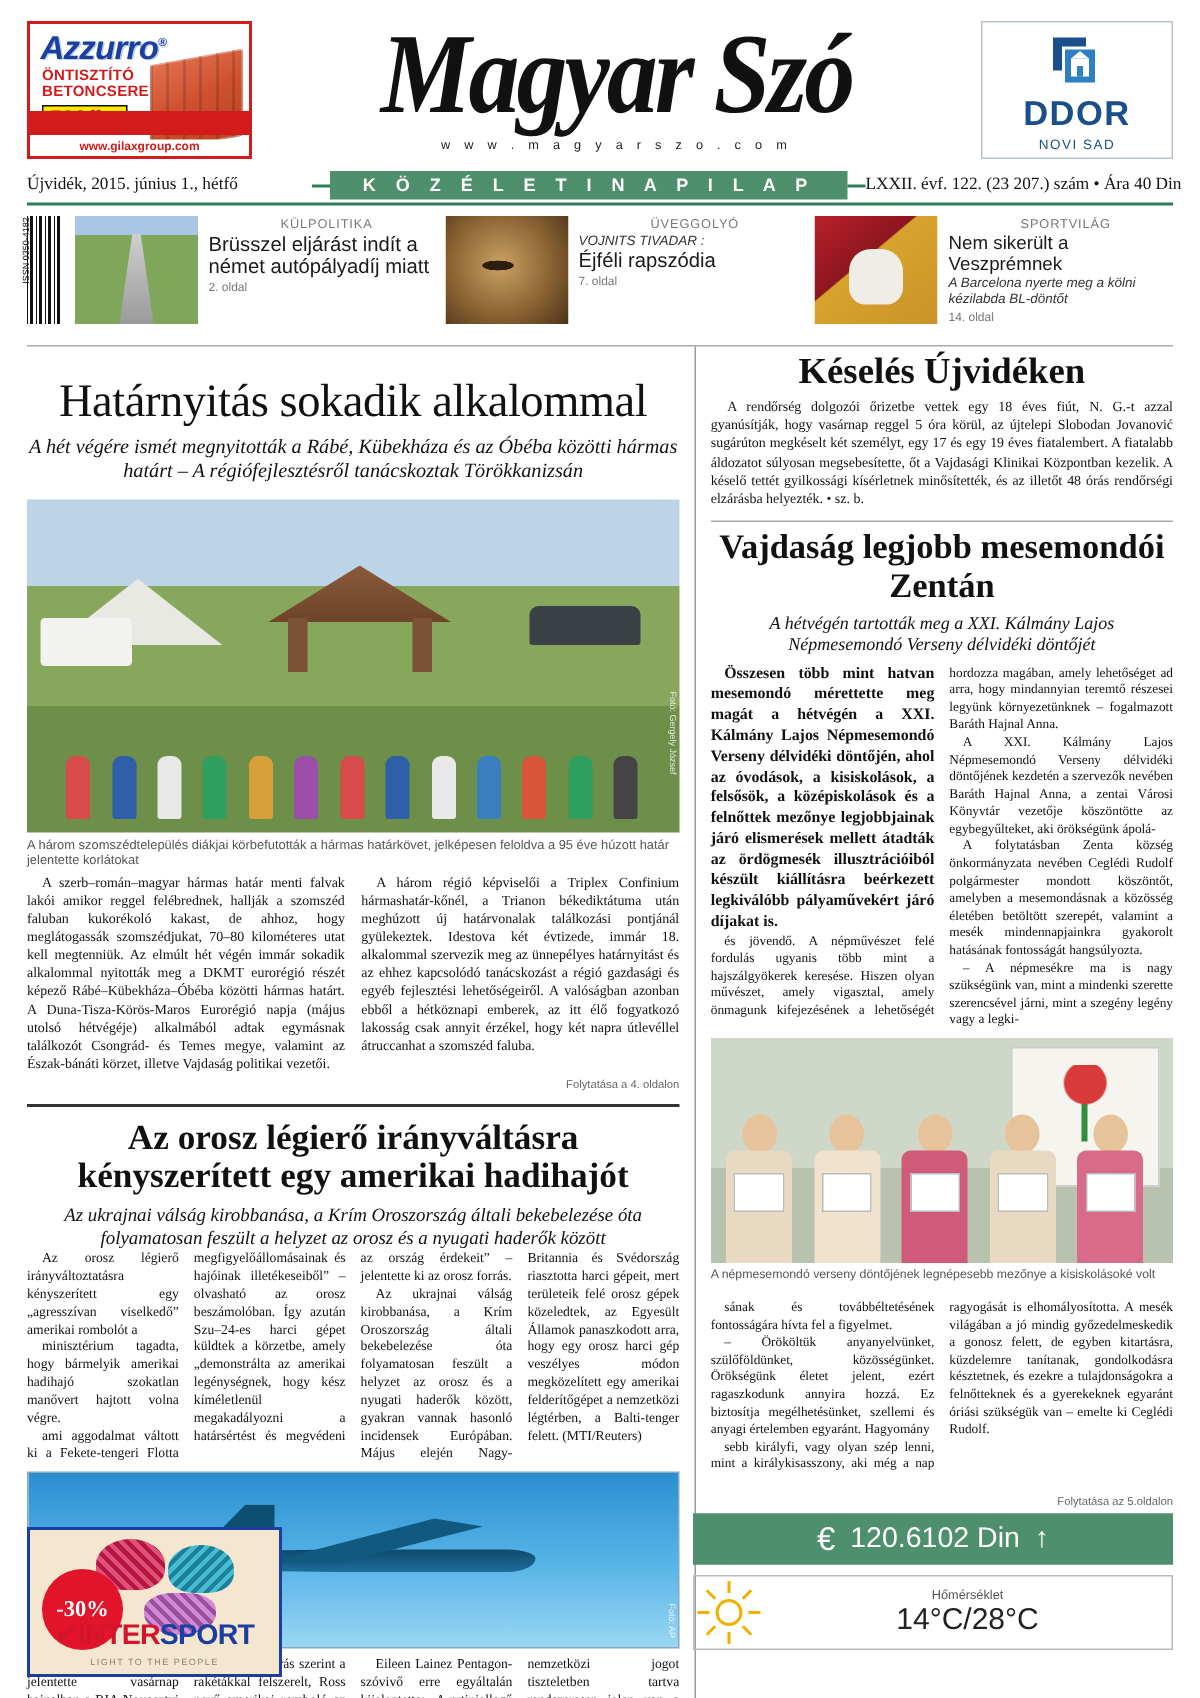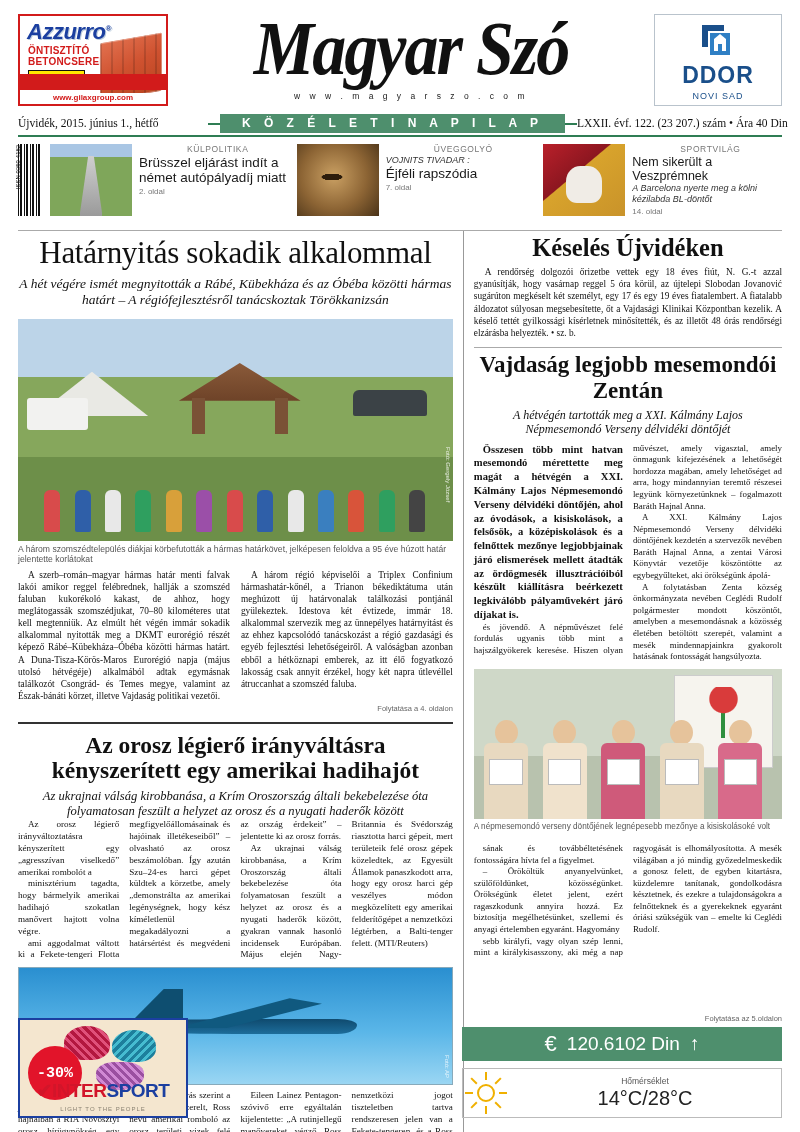--- a/index.html
+++ b/index.html
@@ -104,21 +104,21 @@
   .ph-hand { background: linear-gradient(140deg,#b9202a 0%,#8c1620 40%,#d8a32c 41%,#c9932a 100%); position:relative;}
   .ph-hand:after { content:""; position:absolute; left:28%; top:30%; width:44%; height:52%;
      background:#f0ece6; border-radius: 40% 40% 30% 30%; }
 
   
   .main { display:flex; gap: 0; }
   .col-left { width: 446px; padding-right: 10px; }
   .col-right { width: 320px; padding-left: 10px; border-left: 1px solid #999; }
 
   .lede-head { font-size: 31px; line-height:1.02; text-align:center; font-weight: normal;
-     letter-spacing:-0.3px; margin-top: 6px; }
+     letter-spacing:-0.3px; margin-top: 20px; }
   .lede-sub { font-style: italic; font-size: 13.5px; line-height:1.22; text-align:center;
      margin-top: 7px; }
 
   .photo-main { margin-top: 10px; height: 222px; position:relative; overflow:hidden;
      background: linear-gradient(#bcd4e8 0 26%, #86a75c 26% 62%, #6d8f49 62% 100%); }
   .pm-tent { position:absolute; left:4%; top:24%; width:26%; height:20%; background:#e9e9e4;
      clip-path: polygon(0 100%, 50% 0, 100% 100%); }
   .pm-van { position:absolute; left:2%; top:36%; width:14%; height:14%; background:#f2f2f0;
      border-radius:3px; }
   .pm-roof { position:absolute; left:37%; top:20%; width:28%; height:17%;
@@ -180,26 +180,26 @@
   .pk-child .h { position:absolute; left:28%; top:0; width:44%; height:26%; border-radius:50%;
      background:#e6c39b; }
   .pk-child .b { position:absolute; left:8%; top:24%; width:84%; height:76%; border-radius:6px 6px 0 0; }
   .pk-cert { position:absolute; left:18%; top:40%; width:64%; height:26%; background:#fff;
      border:1px solid #bbb; }
 
   .caption2 { font-family:"Liberation Sans",sans-serif; font-size:8.2px; color:#555;
      padding: 3px 0 5px; line-height:1.25; }
 
   
-  .bottom-right { position:absolute; right: 18px; bottom: 14px; width: 320px; }
+  .bottom-right { position:absolute; right: 18px; bottom: 32px; width: 320px; }
   .ad-intersport { position:absolute; left:18px; bottom:14px; width: 170px; height: 100px;
      border: 2px solid #1b3fa0; overflow:hidden;
      background: linear-gradient(#f4e6cf 0 100%); }
   .is-badge { position:absolute; left:8px; top:26px; width:54px; height:54px; border-radius:50%;
-     background:#e2142a; color:#fff; font-family:Liberation Mono, monospace; font-weight:bold;
+     background:#e2142a; color:#fff; font-family:Liberation Serif, serif; font-weight:bold;
      font-size:15px; display:flex; align-items:center; justify-content:center; }
   .is-bik1 { position:absolute; left:44px; top:6px; width:46px; height:34px;
      background: repeating-linear-gradient(45deg,#b3173f 0 3px,#e0507a 3px 6px); border-radius:50% 50% 40% 40%; }
   .is-bik2 { position:absolute; left:92px; top:10px; width:44px; height:32px;
      background: repeating-linear-gradient(-45deg,#1d7f9c 0 3px,#46bcd0 3px 6px); border-radius:50% 50% 40% 40%; }
   .is-bik3 { position:absolute; left:76px; top:42px; width:48px; height:28px;
      background: repeating-linear-gradient(45deg,#9a4fa0 0 3px,#d089d4 3px 6px); border-radius:40% 40% 50% 50%; }
   .is-logo { position:absolute; left:0; bottom:14px; width:100%; text-align:center;
      font-family:"Liberation Sans",sans-serif; font-weight:bold; font-size:19px; letter-spacing:-0.5px; }
   .is-logo .a { color:#d2152a; } .is-logo .b { color:#1b3fa0; }
@@ -388,20 +388,21 @@
       <div class="hr-thin"></div>
 
       <h2 class="r-head2">Vajdaság legjobb mesemondói Zentán</h2>
       <div class="r-sub2">A hétvégén tartották meg a XXI. Kálmány Lajos Népmesemondó Verseny délvidéki döntőjét</div>
 
       <div class="r-2col">
         <p class="r-lead">Összesen több mint hatvan mesemondó mérettette meg magát a hétvégén a XXI. Kálmány Lajos Népmesemondó Verseny délvidéki döntőjén, ahol az óvodások, a kisiskolások, a felsősök, a középiskolások és a felnőttek mezőnye legjobbjainak járó elismerések mellett átadták az ördögmesék illusztrációiból készült kiállításra beérkezett legkiválóbb pályaművekért járó díjakat is.</p>
         <p>és jövendő. A népművészet felé fordulás ugyanis több mint a hajszálgyökerek keresése. Hiszen olyan művészet, amely vigasztal, amely önmagunk kifejezésének a lehetőségét hordozza magában, amely lehetőséget ad arra, hogy mindannyian teremtő részesei legyünk környezetünknek – fogalmazott Baráth Hajnal Anna.</p>
         <p>A XXI. Kálmány Lajos Népmesemondó Verseny délvidéki döntőjének kezdetén a szervezők nevében Baráth Hajnal Anna, a zentai Városi Könyvtár vezetője köszöntötte az egybegyűlteket, aki örökségünk ápolá-</p>
         <p>A folytatásban Zenta község önkormányzata nevében Ceglédi Rudolf polgármester mondott köszöntőt, amelyben a mesemondásnak a közösség életében betöltött szerepét, valamint a mesék mindennapjainkra gyakorolt hatásának fontosságát hangsúlyozta.</p>
+        <p>– A népmesékre ma is nagy szükségünk van, mint a mindenki szerette szerencsével járni, mint a szegény legény vagy a legki-</p>
       </div>
 
       <div class="photo-kids">
         <div class="pk-board"></div>
         <div class="pk-flower"></div>
         <div class="pk-child" style="left:2%">
             <div class="h"></div>
             <div class="b" style="background:#e8d9c0"></div>
             <div class="pk-cert"></div>
           </div>

